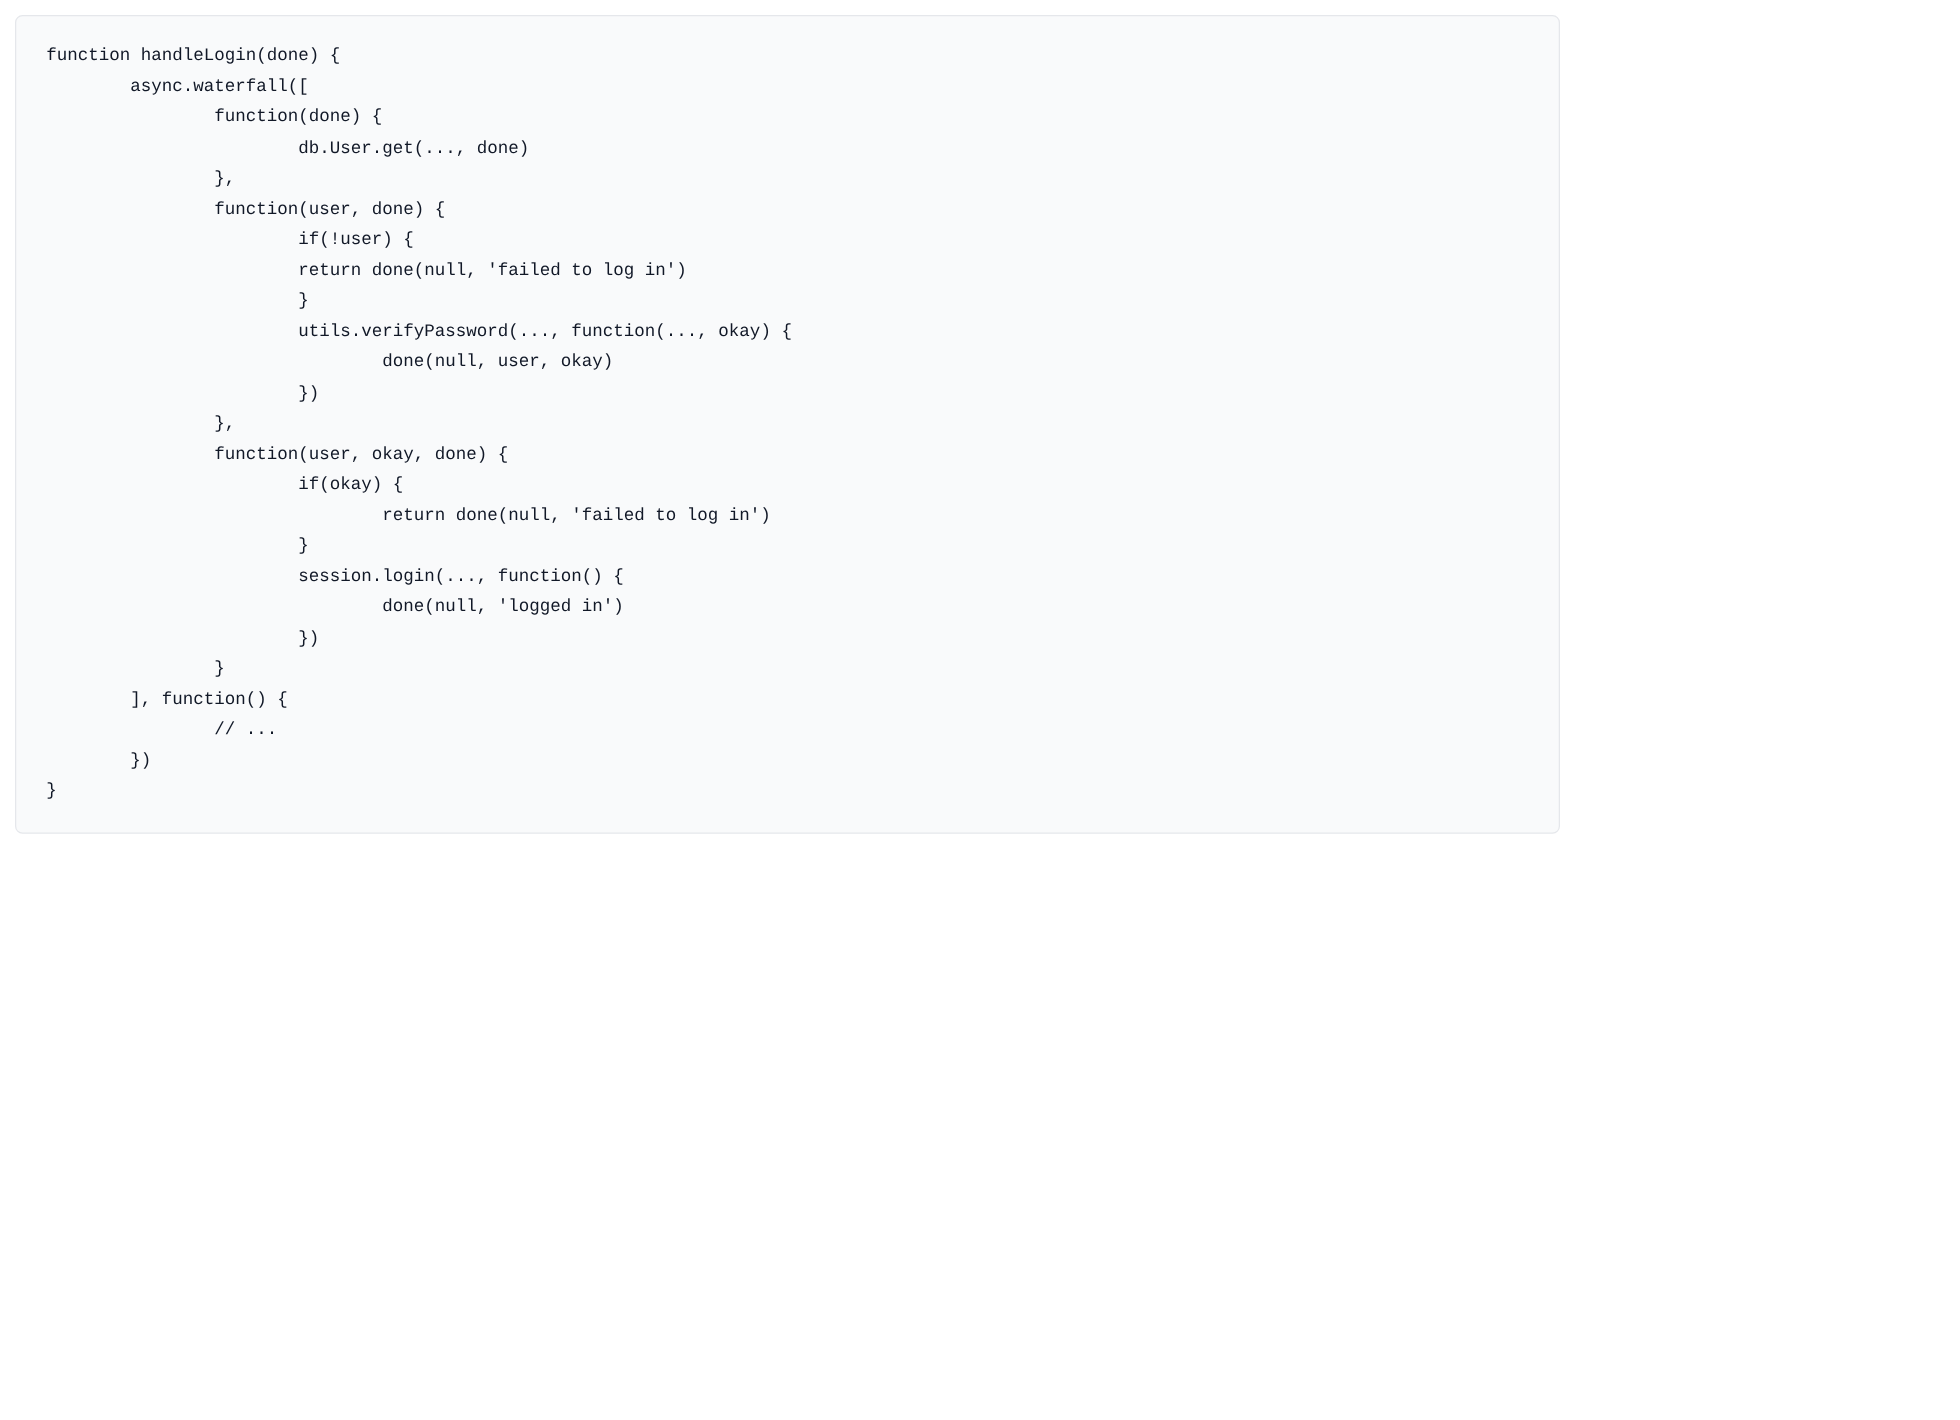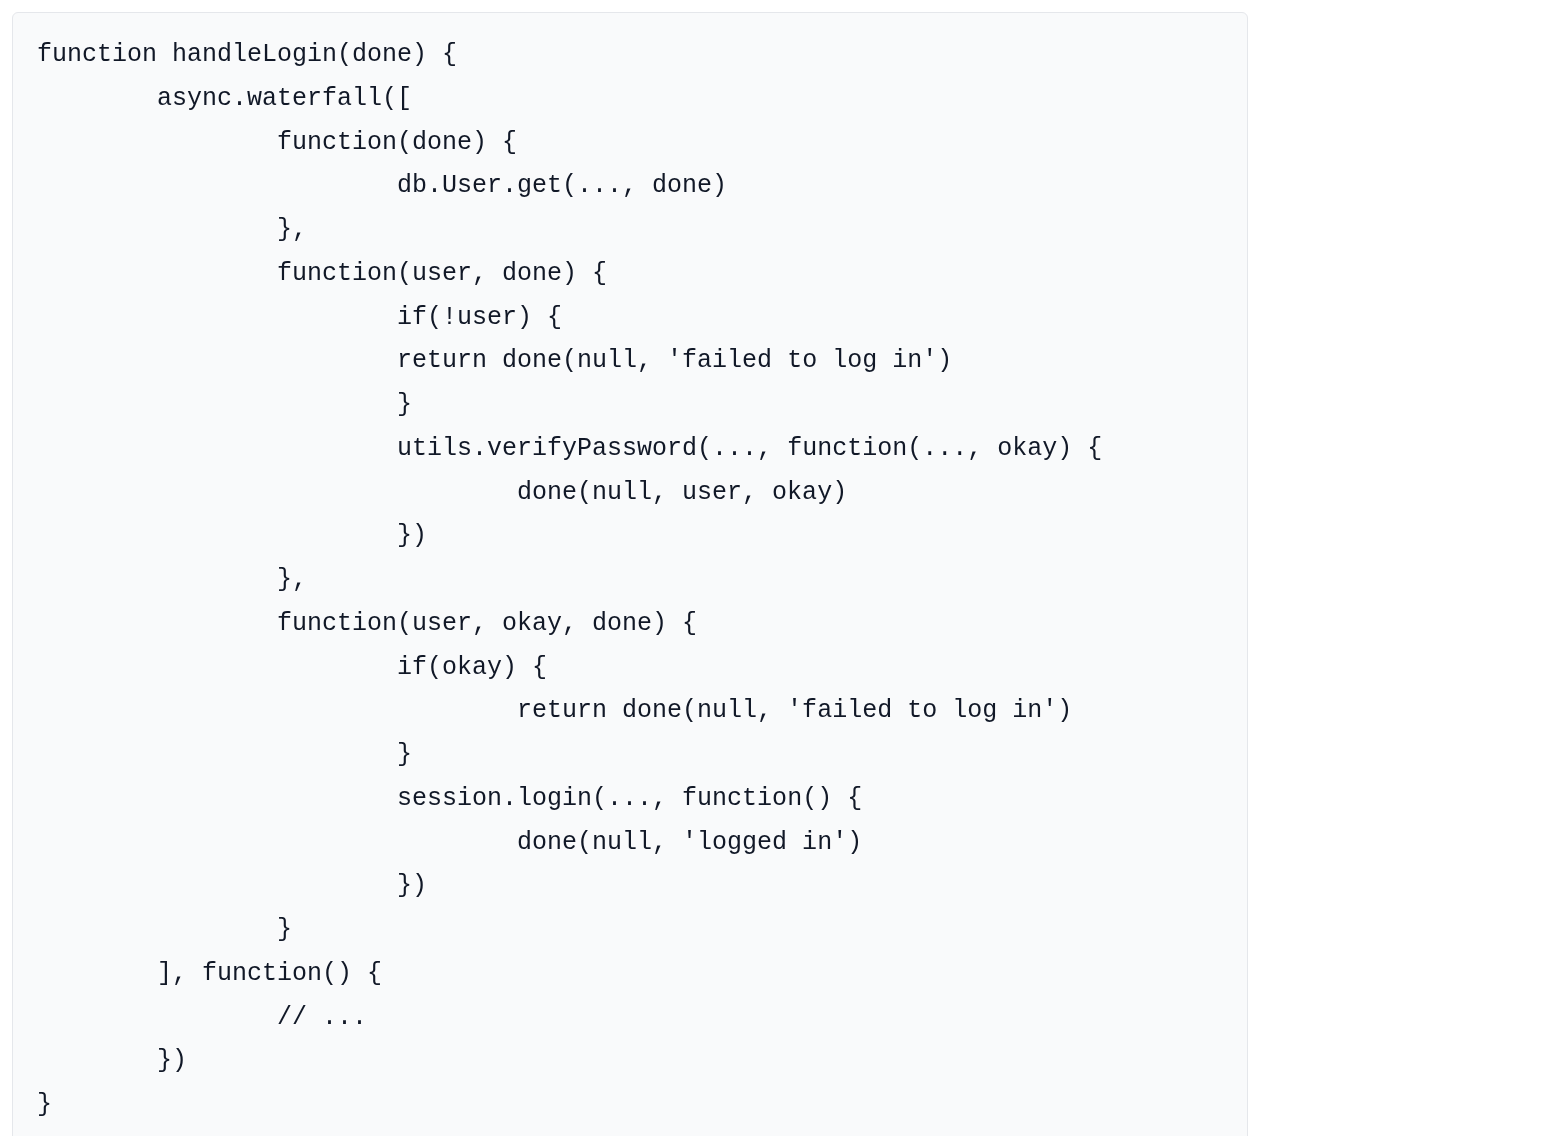--- a/index.html
+++ b/index.html
@@ -12,21 +12,21 @@
     border: 1px solid #e5e7eb;
     border-radius: 6px;
     background: #f9fafb;
     padding: 20px 24px;
     box-sizing: border-box;
     width: 1236px;
   }
   .code-block pre {
     margin: 0;
     font-family: ui-monospace, SFMono-Regular, "SF Mono", Menlo, Consolas, "Liberation Mono", monospace;
-    font-size: 25px;
+    font-size: 14px;
     line-height: 1.75;
     color: #111827;
     white-space: pre;
     tab-size: 8;
     font-variant-ligatures: none;
   }
 </style>
 </head>
 <body>
 

